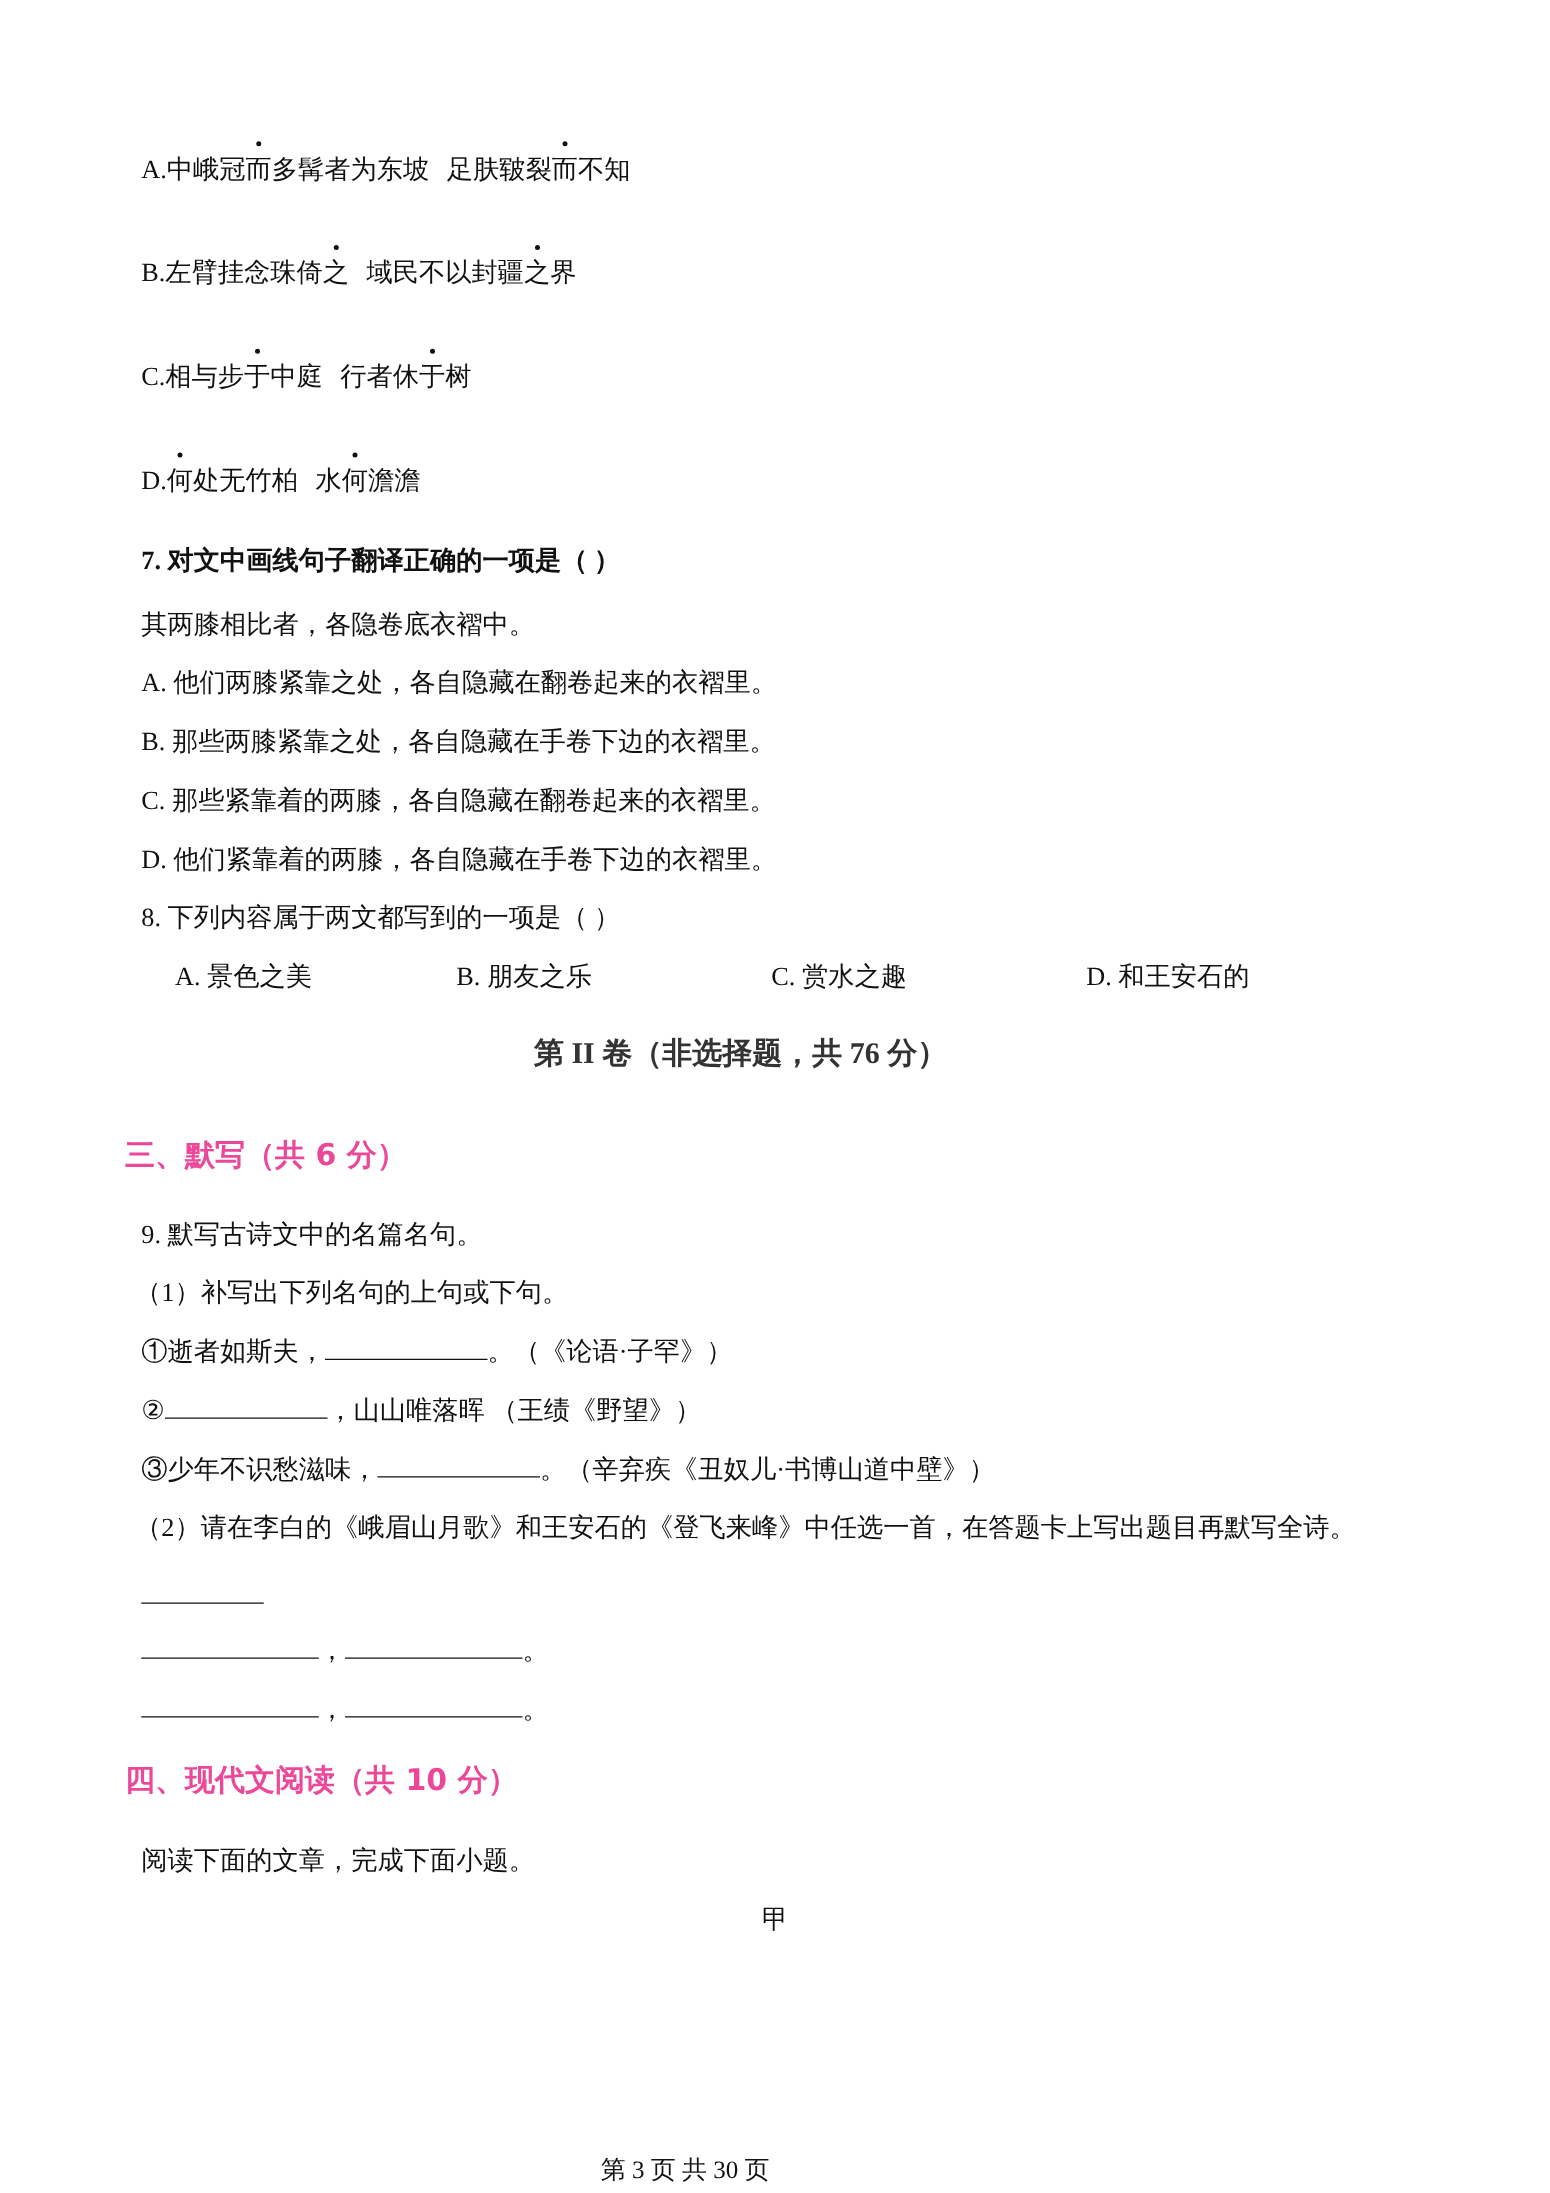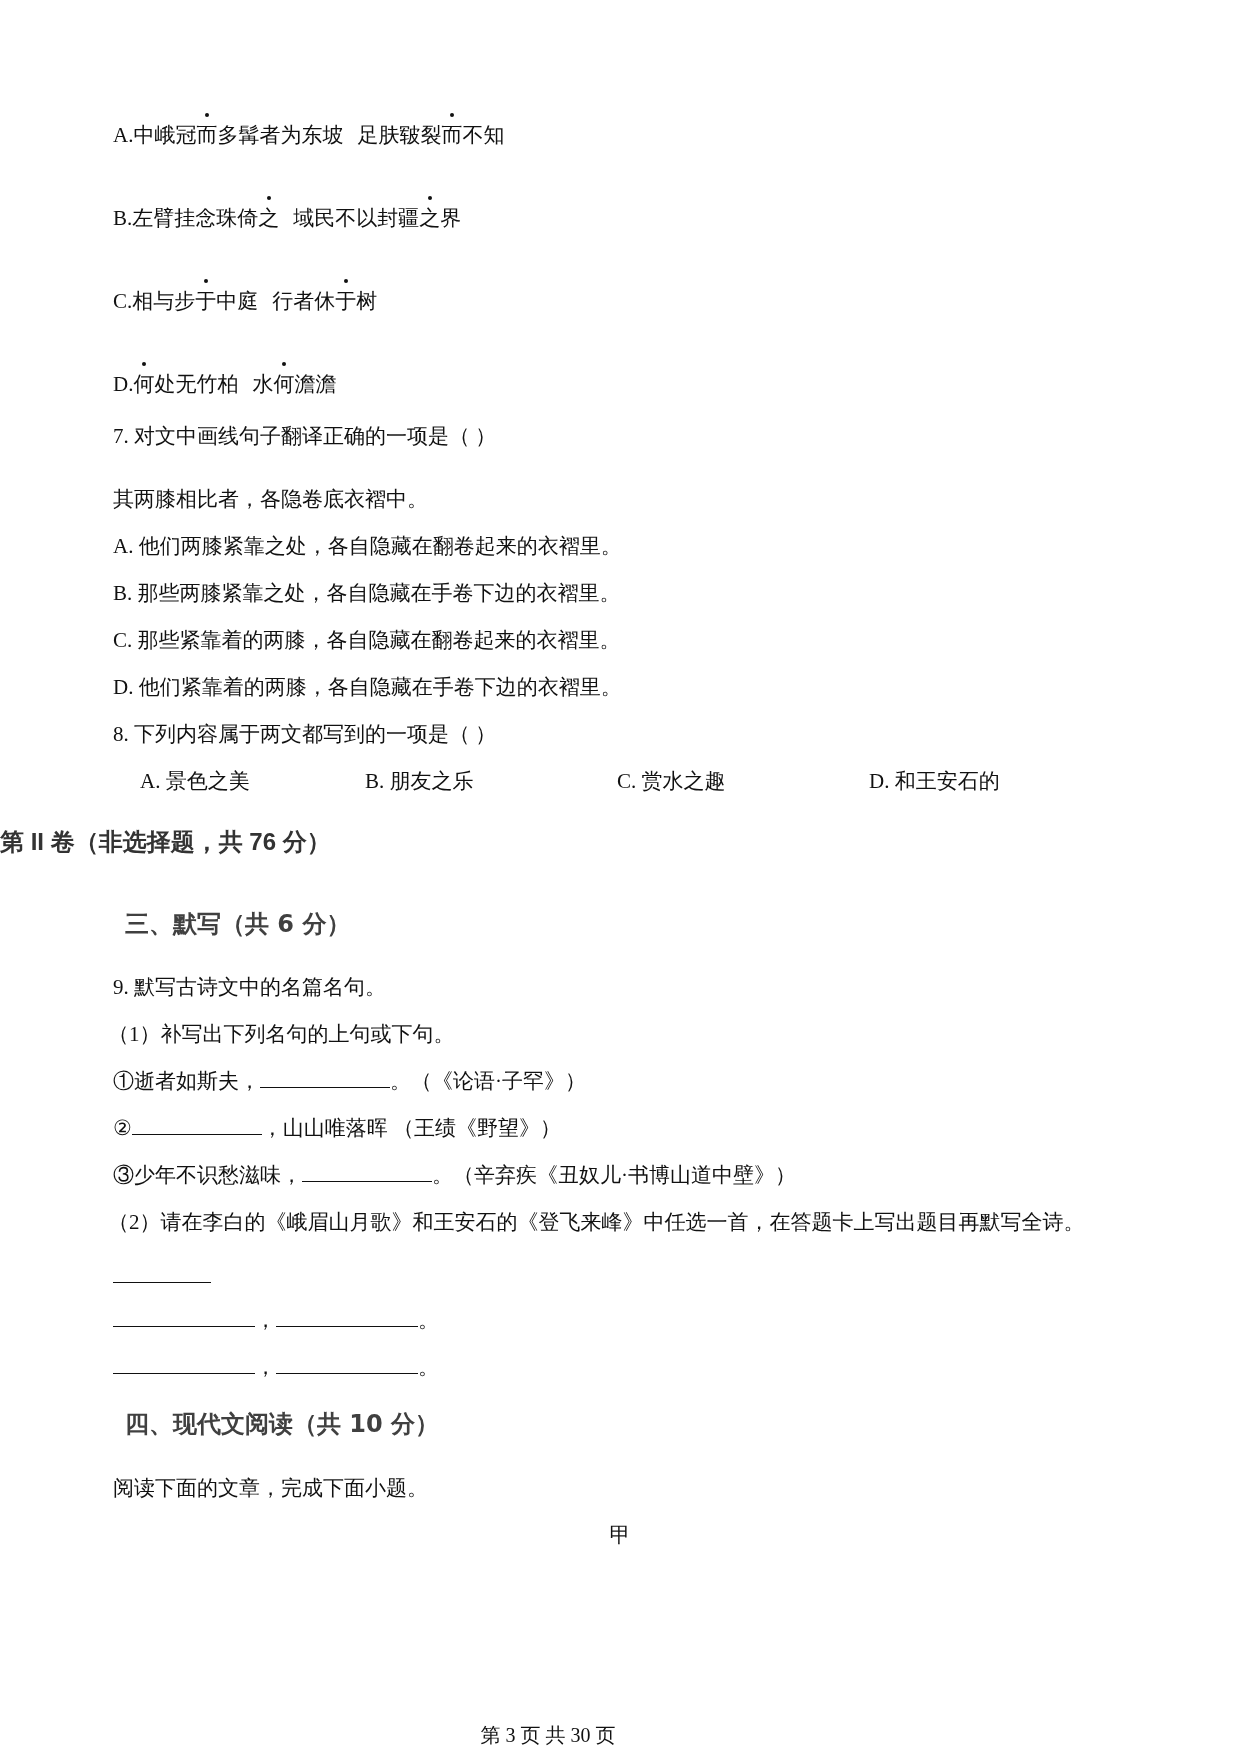--- a/index.html
+++ b/index.html
@@ -10,42 +10,42 @@
     }
     .line { position: absolute; left: 113px; font-size: 21px; line-height: 28px; white-space: nowrap; }
     .dot { position: relative; display: inline-block; }
     .dot::before {
       content: ""; position: absolute; left: 50%; top: -8px; width: 4px; height: 4px;
       margin-left: -2px; background: #111; border-radius: 50%;
     }
     .gap { display: inline-block; width: 14px; }
     .opt { display: inline-block; position: absolute; }
     .blank { display: inline-block; border-bottom: 1.5px solid #111; height: 20px; vertical-align: baseline; }
-    .heading-center { position: absolute; left: 0; width: 1185px; text-align: left; font-size: 24px; font-weight: bold; color: #333; font-family: Liberation Sans, sans-serif; }
-    .section-title { position: absolute; left: 125px; font-size: 24px; font-weight: bold; color: #404040; font-family: "DejaVu Sans", sans-serif; }
+    .heading-center { position: absolute; left: 0; width: 1185px; text-align: center; font-size: 24px; font-weight: bold; color: #333; font-family: Liberation Serif, serif; }
+    .section-title { position: absolute; left: 100px; font-size: 24px; font-weight: bold; color: #ec4899; font-family: "DejaVu Sans", sans-serif; }
     .center-text { position: absolute; left: 0; width: 1240px; text-align: center; font-size: 21px; }
     .footer { position: absolute; left: 0; width: 1096px; top: 1722px; text-align: center; font-size: 20px; }
   </style>
 </head>
 <body>
 
 <div class="line" style="top:121px;">
   <span>A.</span><span>中峨冠</span><span class="dot">而</span><span>多髯者为东坡</span><span class="gap"></span><span>足肤皲裂</span><span class="dot">而</span><span>不知</span>
 </div>
 <div class="line" style="top:204px;">
   <span>B.</span><span>左臂挂念珠倚</span><span class="dot">之</span><span></span><span class="gap"></span><span>域民不以封疆</span><span class="dot">之</span><span>界</span>
 </div>
 <div class="line" style="top:287px;">
   <span>C.</span><span>相与步</span><span class="dot">于</span><span>中庭</span><span class="gap"></span><span>行者休</span><span class="dot">于</span><span>树</span>
 </div>
 <div class="line" style="top:370px;">
   <span>D.</span><span></span><span class="dot">何</span><span>处无竹柏</span><span class="gap"></span><span>水</span><span class="dot">何</span><span>澹澹</span>
 </div>
 
-<div class="line" style="top:422px;">7. 对文中画线句子翻译正确的一项是（    ）</div>
+<div class="line" style="top:434px;font-weight:bold;">7. 对文中画线句子翻译正确的一项是（    ）</div>
 <div class="line" style="top:485px;">其两膝相比者，各隐卷底衣褶中。</div>
 <div class="line" style="top:532px;">A. 他们两膝紧靠之处，各自隐藏在翻卷起来的衣褶里。</div>
 <div class="line" style="top:579px;">B. 那些两膝紧靠之处，各自隐藏在手卷下边的衣褶里。</div>
 <div class="line" style="top:626px;">C. 那些紧靠着的两膝，各自隐藏在翻卷起来的衣褶里。</div>
 <div class="line" style="top:673px;">D. 他们紧靠着的两膝，各自隐藏在手卷下边的衣褶里。</div>
 
 <div class="line" style="top:720px;">8. 下列内容属于两文都写到的一项是（    ）</div>
 <div class="line" style="top:767px; width:1000px;">
   <span class="opt" style="left:0;margin-left:27px;">A. 景色之美</span>
   <span class="opt" style="left:252px;">B. 朋友之乐</span>

